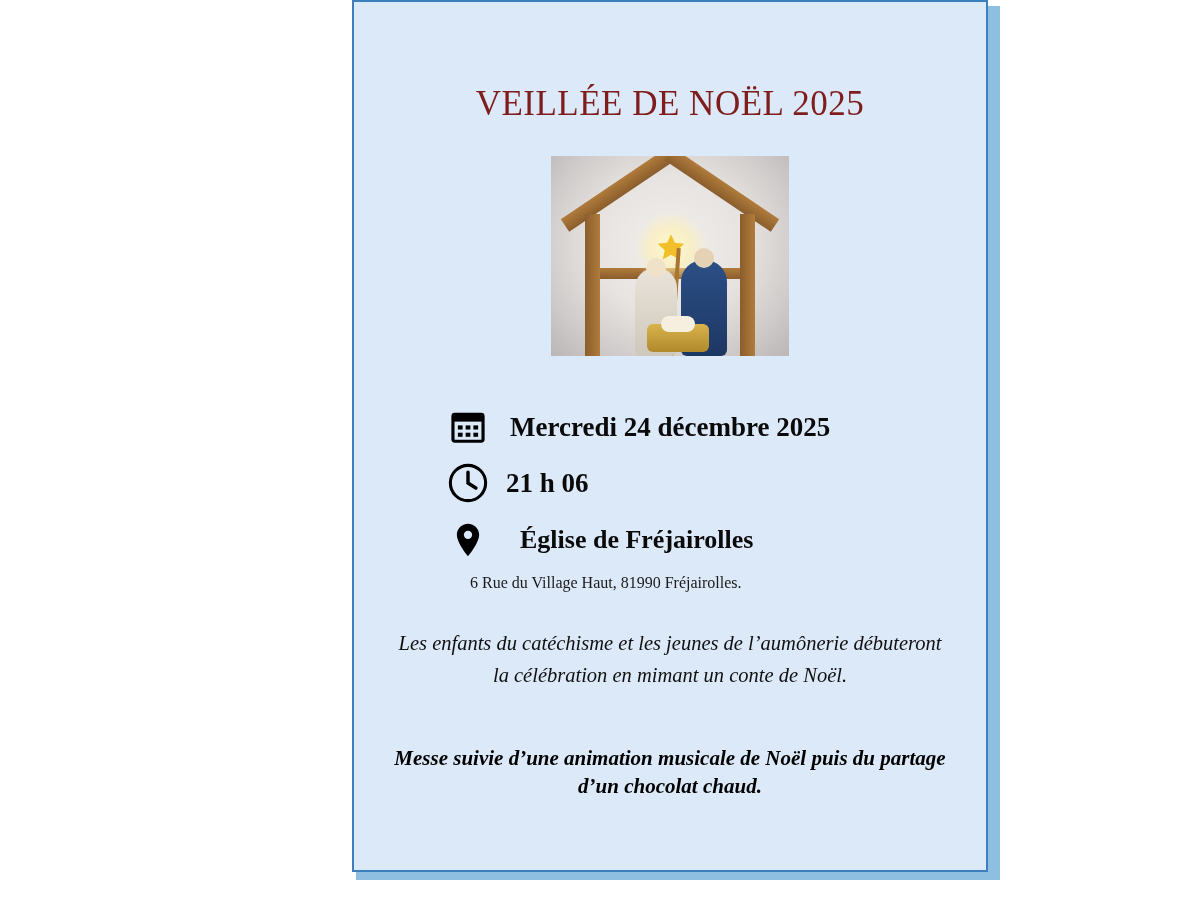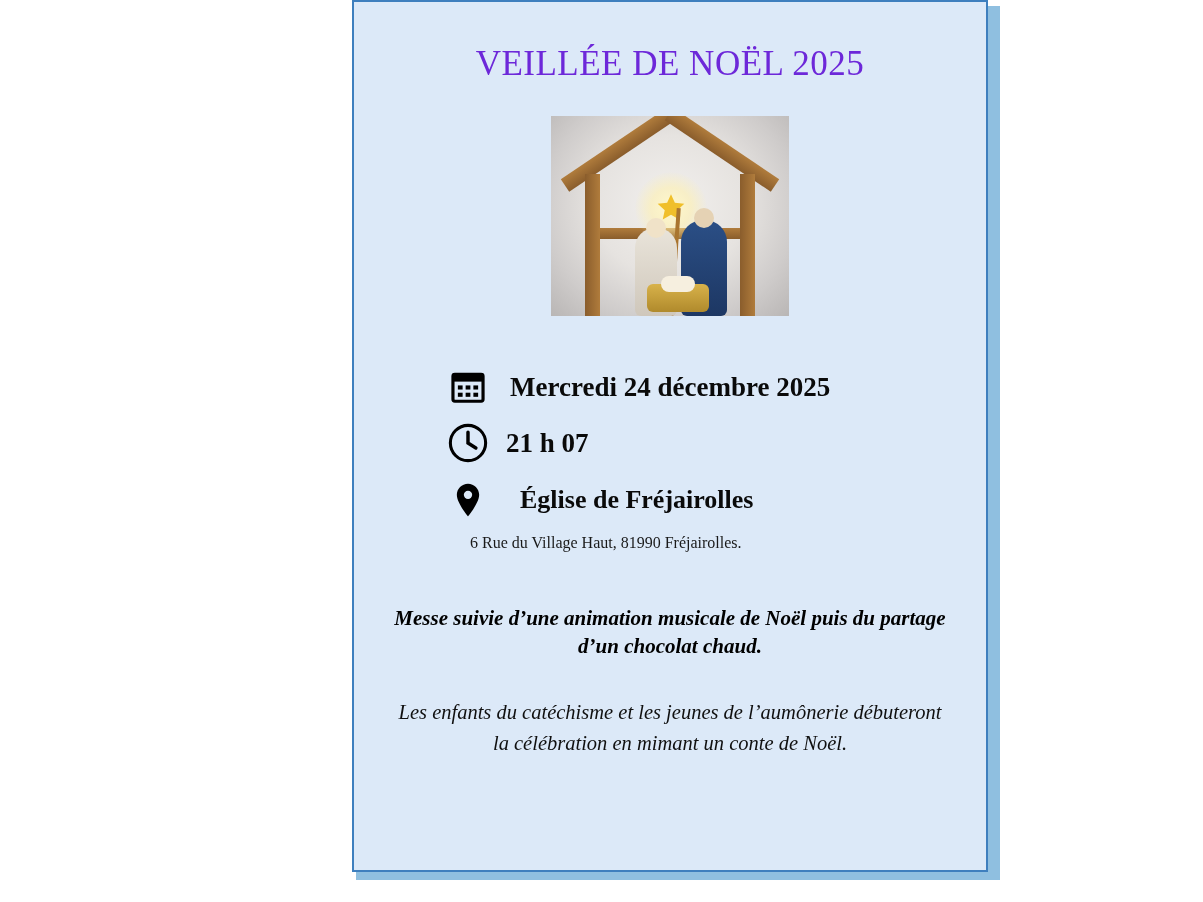--- a/index.html
+++ b/index.html
@@ -39,25 +39,25 @@
     height: 872px;
     background: #dce9f8;
     border: 2px solid #3e7fbe;
     box-sizing: border-box;
     overflow: hidden;
   }
 
   
   #poster-title {
     text-align: center;
-    margin-top: 42px;
+    margin-top: 82px;
     font-family: "Liberation Serif", serif;
     font-size: 35px;
     letter-spacing: 0.5px;
-    color: #6d28d9;
+    color: #7f1d1d;
     font-weight: 400;
   }
 
   
   #nativity-figure {
     width: 238px;
     height: 200px;
     margin: 32px auto 0 auto;
     position: relative;
     background: radial-gradient(ellipse at 50% 45%, #f2f0ee 0%, #e6e3e0 45%, #cfcccb 75%, #b9b6b5 100%);
@@ -243,34 +243,34 @@
         <span class="info-text" id="date-text">Mercredi 24 décembre 2025</span>
       </div>
 
       <div class="info-row">
         <span class="info-icon">
           <svg width="46" height="46" viewBox="0 0 24 24">
             <circle cx="12" cy="12" r="9.2" fill="none" stroke="currentColor" stroke-width="1.6"></circle>
             <path d="M12 6.4V12l4.1 2.6" fill="none" stroke="currentColor" stroke-width="1.8" stroke-linecap="round"></path>
           </svg>
         </span>
-        <span class="info-text" id="time-text">21 h 07</span>
+        <span class="info-text" id="time-text">21 h 06</span>
       </div>
 
       <div class="info-row">
         <span class="info-icon">
           <svg width="40" height="40" viewBox="0 0 24 24">
             <path fill="currentColor" d="M12 2.2c-3.7 0-6.7 3-6.7 6.7 0 5 6.7 12.9 6.7 12.9s6.7-7.9 6.7-12.9c0-3.7-3-6.7-6.7-6.7z"></path>
             <circle cx="12" cy="8.9" r="2.5" fill="#dce9f8"></circle>
           </svg>
         </span>
         <span class="info-text" id="place-text">Église de Fréjairolles</span>
       </div>
 
       <div id="address-text">6 Rue du Village Haut, 81990 Fréjairolles.</div>
     </div>
 
+    <p id="intro-paragraph">Les enfants du catéchisme et les jeunes de l’aumônerie débuteront la célébration en mimant un conte de Noël.</p>
+
     <p id="closing-paragraph">Messe suivie d’une animation musicale de Noël puis du partage d’un chocolat chaud.</p>
-
-    <p id="intro-paragraph">Les enfants du catéchisme et les jeunes de l’aumônerie débuteront la célébration en mimant un conte de Noël.</p>
 
   </div>
 </div>
 
 </body></html>

